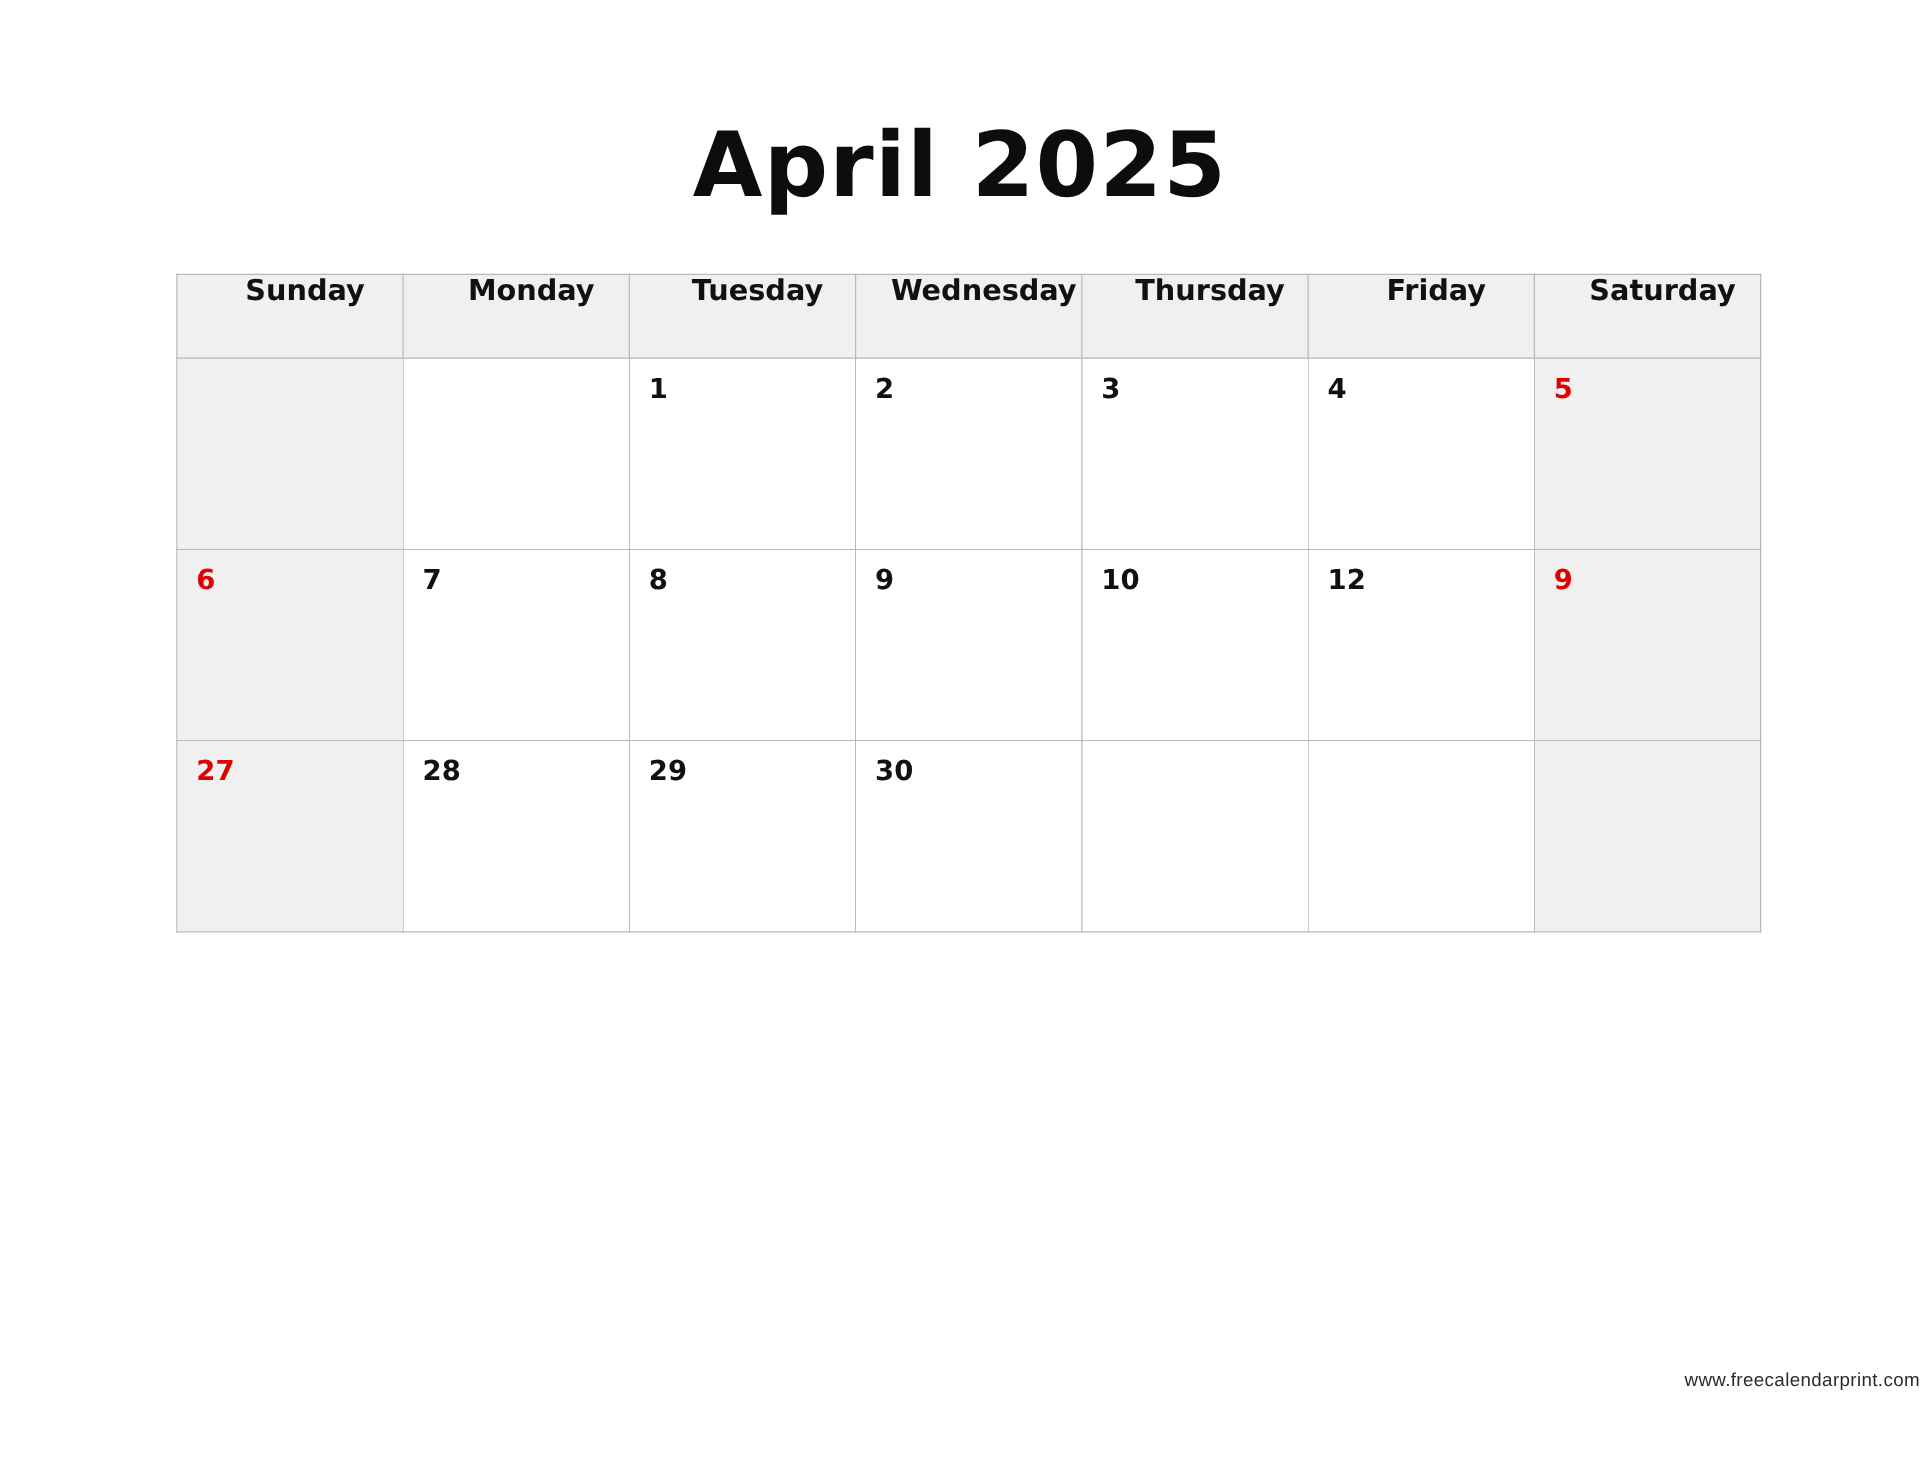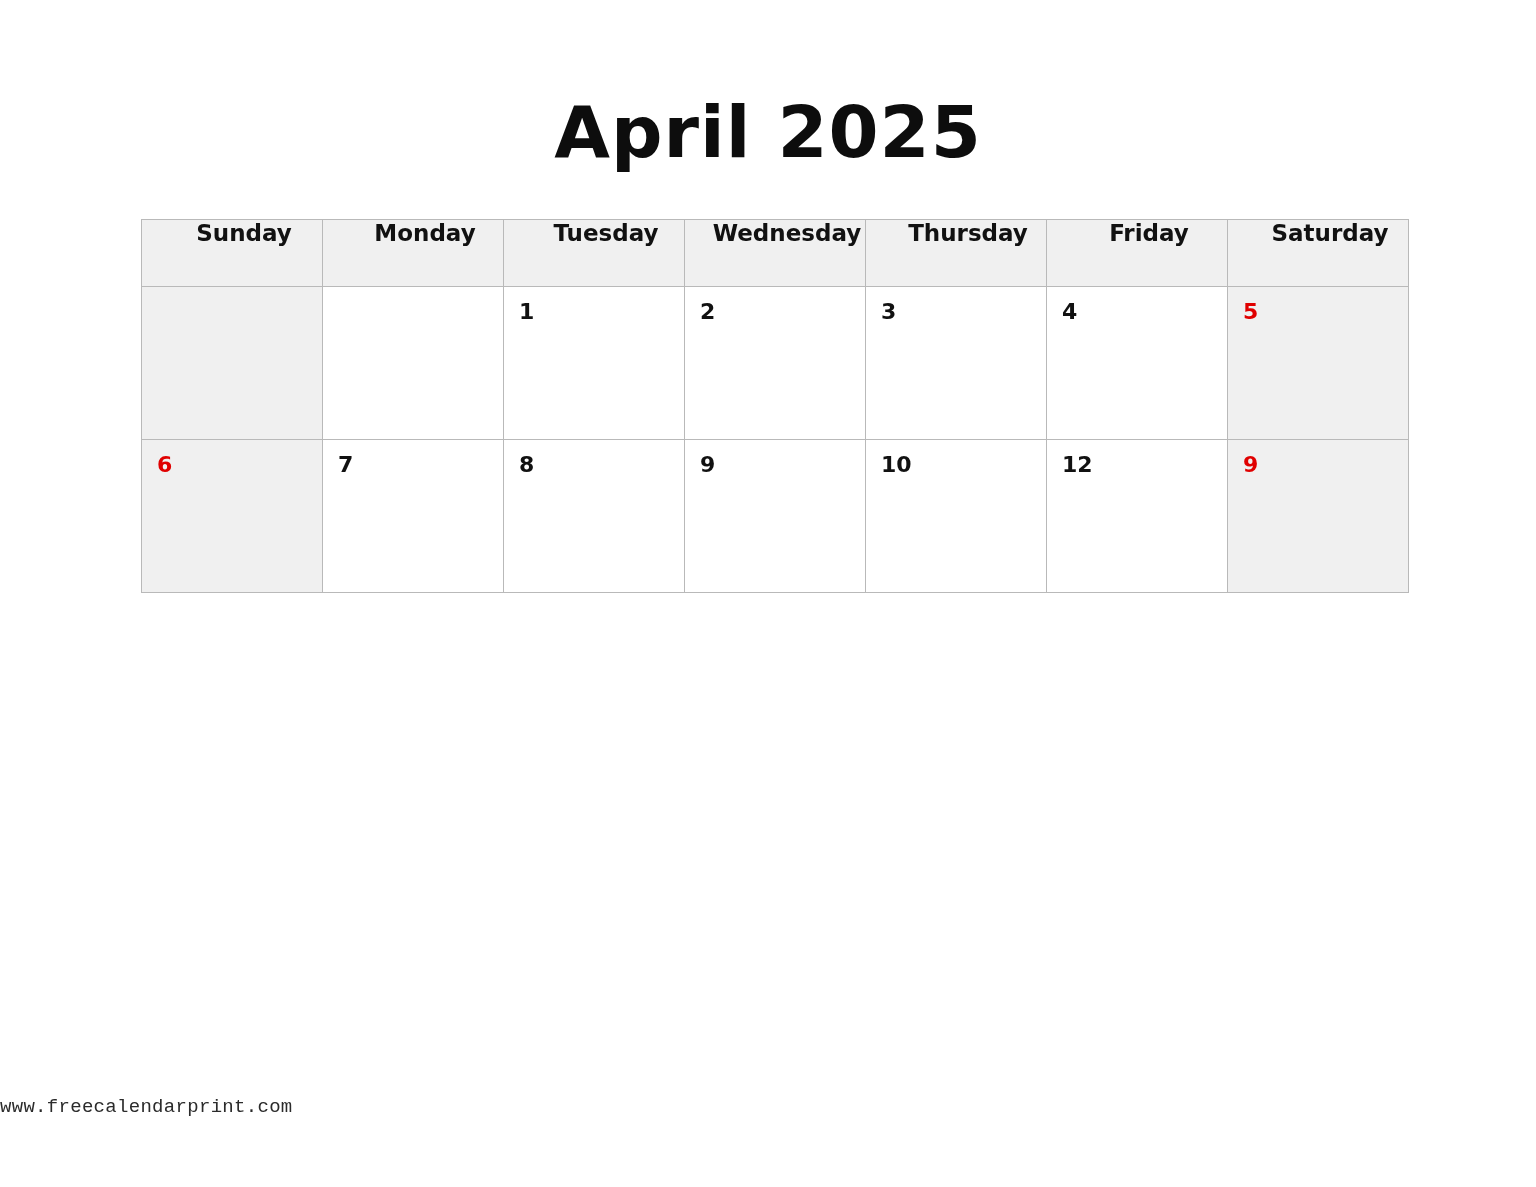--- a/index.html
+++ b/index.html
@@ -76,25 +76,25 @@
     font-family: "DejaVu Sans", sans-serif;
   }
   .daynum.red {
     color: #e00000;
   }
   .footer {
     position: absolute;
     left: 0;
     right: 0;
     top: 1096px;
-    text-align: left;
-    font-size: 19px;
+    text-align: right;
+    font-size: 15px;
     color: #2b2b2b;
     letter-spacing: 0.3px;
-    font-family: Liberation Mono, monospace;
+    font-family: Liberation Sans, sans-serif;
   }
 </style>
 </head>
 <body>
 
 <div class="page">
 
   <h1 class="title">April 2025</h1>
 
   <div class="calendar-wrap">
@@ -150,19 +150,42 @@
           <td>
               <span class="daynum">10</span>
             </td>
           <td>
               <span class="daynum">12</span>
             </td>
           <td class="weekend">
               <span class="daynum red">9</span>
             </td>
         </tr>
+        <tr>
+          <td class="weekend">
+              <span class="daynum red">27</span>
+            </td>
+          <td>
+              <span class="daynum">28</span>
+            </td>
+          <td>
+              <span class="daynum">29</span>
+            </td>
+          <td>
+              <span class="daynum">30</span>
+            </td>
+          <td>
+              <span class="daynum"></span>
+            </td>
+          <td>
+              <span class="daynum"></span>
+            </td>
+          <td class="weekend">
+              <span class="daynum red"></span>
+            </td>
+        </tr>
       </tbody>
     </table>
   </div>
 
   <div class="footer">www.freecalendarprint.com</div>
 
 </div>
 
 </body></html>

